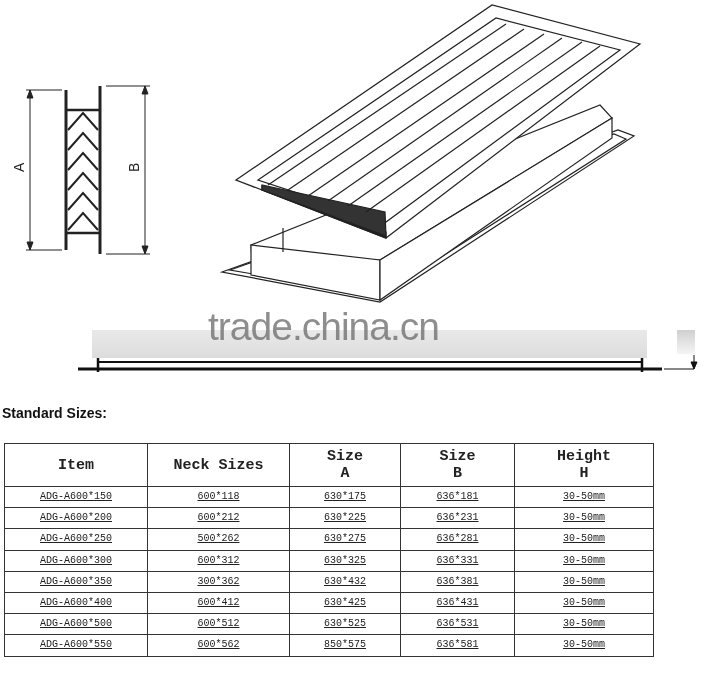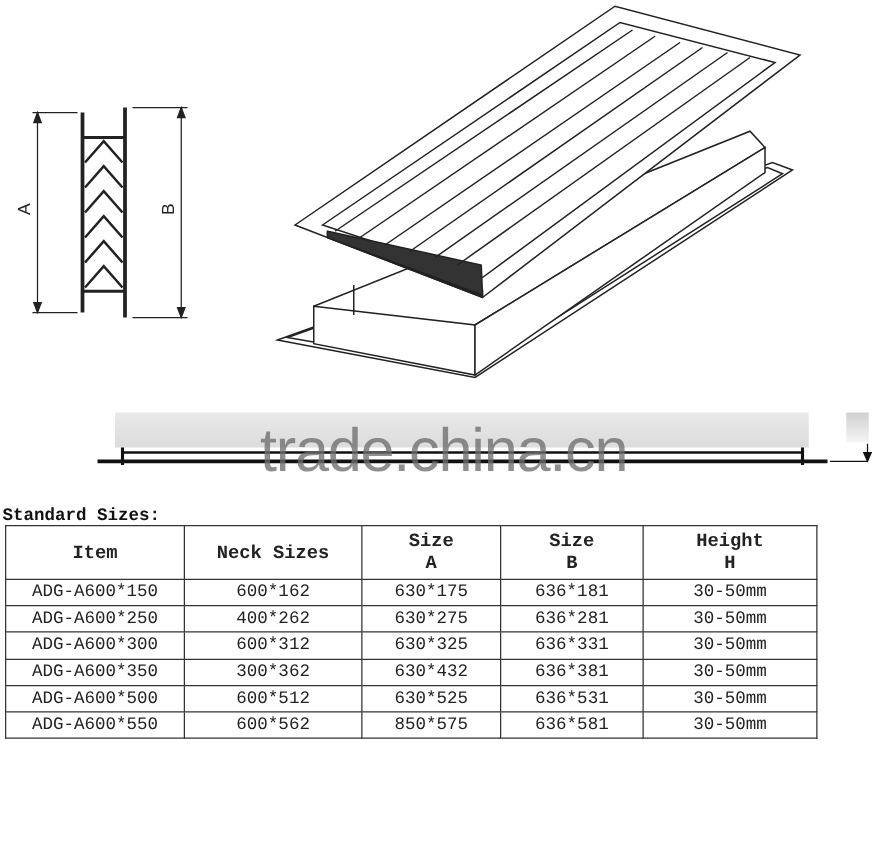--- a/index.html
+++ b/index.html
@@ -1,25 +1,25 @@
 <!DOCTYPE html>
 <html><head>
 <meta charset="utf-8">
 <style>
   html, body { margin: 0; padding: 0; background: #ffffff; }
   body { width: 707px; height: 692px; position: relative; overflow: hidden; font-family: "Liberation Serif", serif; }
   .drawing { position: absolute; left: 0; top: 0; width: 707px; height: 400px; }
   .watermark-band { position: absolute; left: 92px; top: 330px; width: 555px; height: 28px; background: linear-gradient(#e9e9e9, #dcdcdc); }
   .watermark-band2 { position: absolute; left: 677px; top: 330px; width: 18px; height: 24px; background: linear-gradient(#d0d0d0, #f5f5f5); }
-  .watermark { position: absolute; left: 208px; top: 305px; font-family: "Liberation Sans", sans-serif; font-size: 49px; color: rgba(110,110,110,0.78); letter-spacing: -1px; margin-top: 28px; }
-  .section-title { position: absolute; left: 2px; top: 405px; font-family: Liberation Mono, monospace; font-weight: bold; font-size: 14px; color: #111; }
-  table.sizes { position: absolute; left: 4px; top: 420px; border-collapse: collapse; font-family: "Liberation Mono", "DejaVu Sans Mono", monospace; color: #222; }
+  .watermark { position: absolute; left: 208px; top: 305px; font-family: "Liberation Sans", sans-serif; font-size: 39px; color: rgba(110,110,110,0.78); letter-spacing: -1px; }
+  .section-title { position: absolute; left: 2px; top: 405px; font-family: Liberation Sans, sans-serif; font-weight: bold; font-size: 14px; color: #111; }
+  table.sizes { position: absolute; left: 4px; top: 443px; border-collapse: collapse; font-family: "Liberation Mono", "DejaVu Sans Mono", monospace; color: #222; }
   table.sizes th, table.sizes td { border: 1.5px solid #333; text-align: center; padding: 0; }
   table.sizes th { height: 42px; font-weight: bold; font-size: 15px; line-height: 17px; font-family: "Liberation Mono", monospace; }
-  table.sizes td { height: 20.2px; font-size: 14px; line-height: 18px; }
+  table.sizes td { height: 20.2px; font-size: 10px; line-height: 18px; text-decoration: underline; }
   col.c1 { width: 143px; } col.c2 { width: 142px; } col.c3 { width: 111px; } col.c4 { width: 114px; } col.c5 { width: 139px; }
 </style>
 </head>
 <body>
 
 <div class="drawing">
   <svg width="707" height="400" viewBox="0 0 707 400">
 
     <g stroke="#222" fill="none">
 
@@ -104,44 +104,58 @@
       <th><span>Item</span></th>
       <th><span>Neck Sizes</span></th>
       <th><span>Size</span><br><span>A</span></th>
       <th><span>Size</span><br><span>B</span></th>
       <th><span>Height</span><br><span>H</span></th>
     </tr>
   </thead>
   <tbody>
     <tr>
         <td>ADG-A600*150</td>
-        <td>600*162</td>
+        <td>600*118</td>
         <td>630*175</td>
         <td>636*181</td>
         <td>30-50mm</td>
       </tr>
     <tr>
+        <td>ADG-A600*200</td>
+        <td>600*212</td>
+        <td>630*225</td>
+        <td>636*231</td>
+        <td>30-50mm</td>
+      </tr>
+    <tr>
         <td>ADG-A600*250</td>
-        <td>400*262</td>
+        <td>500*262</td>
         <td>630*275</td>
         <td>636*281</td>
         <td>30-50mm</td>
       </tr>
     <tr>
         <td>ADG-A600*300</td>
         <td>600*312</td>
         <td>630*325</td>
         <td>636*331</td>
         <td>30-50mm</td>
       </tr>
     <tr>
         <td>ADG-A600*350</td>
         <td>300*362</td>
         <td>630*432</td>
         <td>636*381</td>
+        <td>30-50mm</td>
+      </tr>
+    <tr>
+        <td>ADG-A600*400</td>
+        <td>600*412</td>
+        <td>630*425</td>
+        <td>636*431</td>
         <td>30-50mm</td>
       </tr>
     <tr>
         <td>ADG-A600*500</td>
         <td>600*512</td>
         <td>630*525</td>
         <td>636*531</td>
         <td>30-50mm</td>
       </tr>
     <tr>

